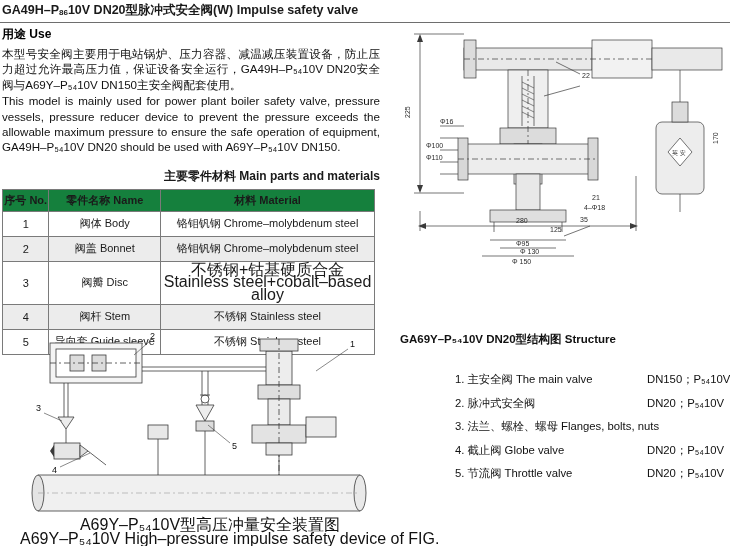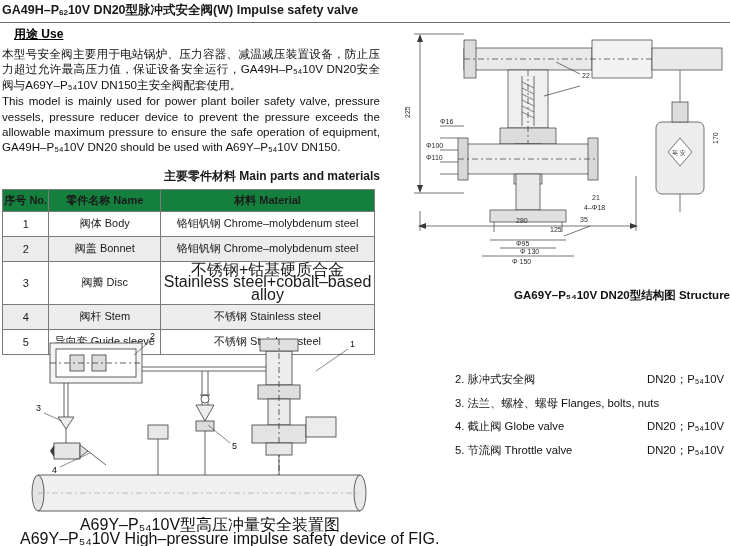--- a/index.html
+++ b/index.html
@@ -20,21 +20,21 @@
   }
   .title-bar .title{
     position:absolute;left:2px;top:2px;
     font-size:12.5px;font-weight:bold;letter-spacing:0;
     white-space:nowrap;
   }
   .sub{font-size:8px;vertical-align:baseline;position:relative;top:1px;}
 
   
   .left{position:absolute;left:2px;top:26px;width:378px;}
-  .sec-head{font-size:12px;font-weight:bold;color:#000;margin:0 0 3px 12px;text-decoration:underline;}
+  .sec-head{font-size:12px;font-weight:bold;color:#000;margin:0 0 3px 0;}
   .sec-head .en{font-weight:bold;}
   .para{
     font-size:11.6px;line-height:15.4px;text-align:justify;margin:0;
     color:#111;
   }
   .para.cn{text-indent:0;}
   .para.en{margin-top:1px;}
 
   
   .tbl-head{font-size:12px;font-weight:bold;margin:13px 0 4px 0;text-align:right;}
@@ -50,21 +50,21 @@
     border:1px solid #7a7a7a;padding:2px 0;text-align:center;
     height:20px;
   }
   table.parts tr:nth-child(odd) td{background:#ffffff;}
   table.parts tr.alt td{background:#ececec;}
   .c1{width:46px;}
   .c2{width:112px;}
   .c3{width:215px;}
   .two-line{line-height:12.6px;font-size:16px;}
   .fig-cap{
-    text-align:right;font-size:11.5px;font-weight:bold;color:#111;
+    text-align:left;font-size:11.5px;font-weight:bold;color:#111;margin-top:44px;
   }
   .fig1-cap{position:absolute;left:400px;top:288px;width:330px;}
 
   
   .struct{
     position:absolute;left:404px;top:26px;width:322px;height:258px;
   }
 
   
   .legend{
@@ -81,21 +81,21 @@
     font-size:16px;line-height:14px;color:#111;
   }
   .nowrap{white-space:nowrap;}
 </style>
 </head>
 <body>
 
 <div class="page">
 
   <div class="title-bar">
-    <div class="title"><span>GA49H–P</span><span class="sub">62</span><span>10V DN20型脉冲式安全阀(W) Impulse safety valve</span></div>
+    <div class="title"><span>GA49H–P</span><span class="sub">86</span><span>10V DN20型脉冲式安全阀(W) Impulse safety valve</span></div>
   </div>
 
   <div class="left">
 
     <div class="sec-head">
       <span>用途</span>
       <span class="en">Use</span>
     </div>
 
     <p class="para cn">本型号安全阀主要用于电站锅炉、压力容器、减温减压装置设备，防止压力超过允许最高压力值，保证设备安全运行，GA49H–P₅₄10V DN20安全阀与A69Y–P₅₄10V DN150主安全阀配套使用。</p>
@@ -234,20 +234,25 @@
         <text x="188" y="174">21</text>
         <text x="268" y="129" font-size="6">英 安</text>
       </g>
     </svg>
   </div>
 
   <div class="fig-cap fig1-cap">GA69Y–P₅₄10V  DN20型结构图 Structure</div>
 
   <div class="legend">
     <div class="row">
+      <span>1.</span>
+      <span>主安全阀 The main valve</span>
+      <span class="spec">DN150；P₅₄10V</span>
+    </div>
+    <div class="row">
       <span>2.</span>
       <span>脉冲式安全阀</span>
       <span class="spec">DN20；P₅₄10V</span>
     </div>
     <div class="row">
       <span>3.</span>
       <span>法兰、螺栓、螺母 Flanges, bolts, nuts</span>
       <span class="spec"></span>
     </div>
     <div class="row">

